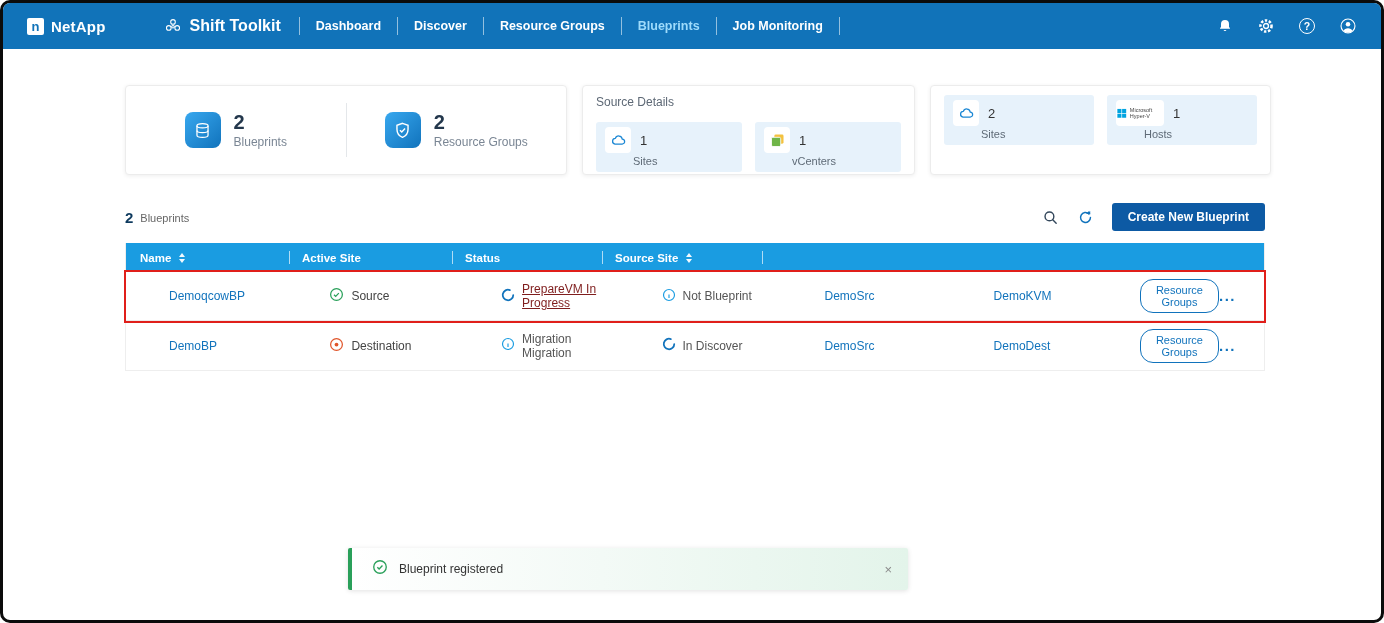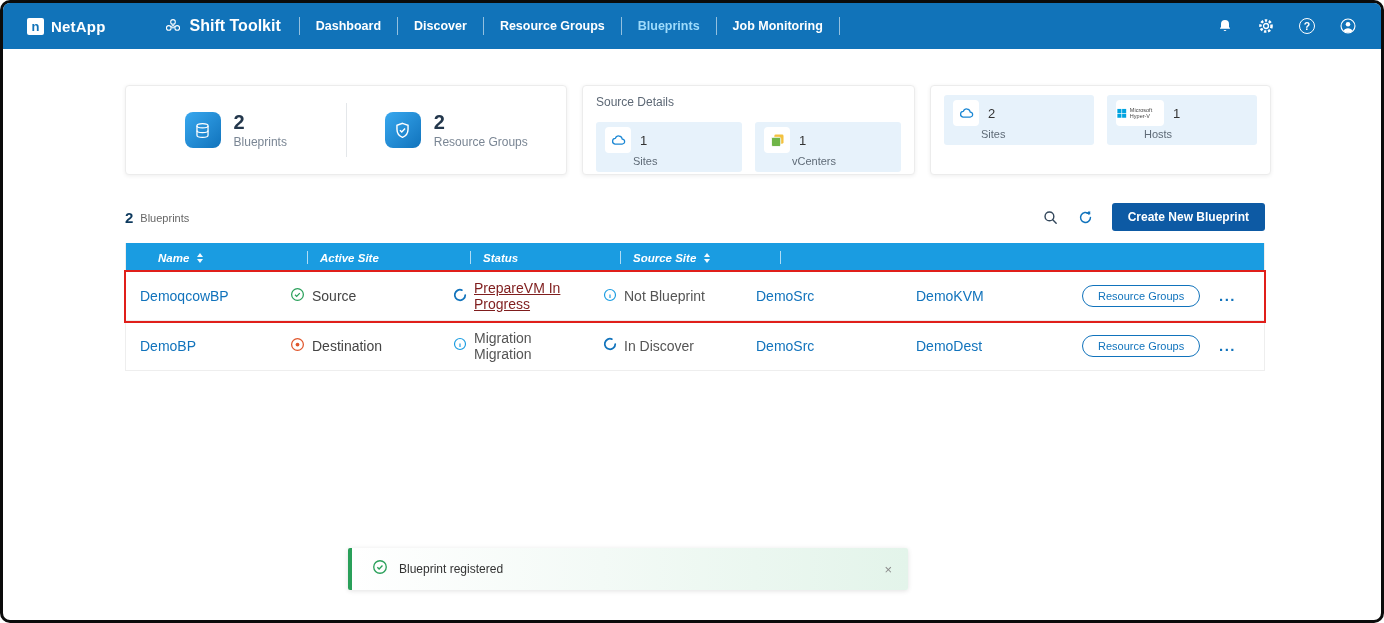--- a/index.html
+++ b/index.html
@@ -48,31 +48,31 @@
   .section-header { position:absolute; top:200px; left:122px; width:1140px; display:flex; align-items:center; }
   .sec-count { font-size:15px; font-weight:bold; color:#0e3a5e; margin-right:7px; }
   .sec-title { font-size:11px; color:#666; position:relative; top:1px; }
   .sec-right { margin-left:auto; display:flex; align-items:center; gap:17px; }
   .tool-ico { width:18px; height:18px; display:flex; align-items:center; justify-content:center; cursor:pointer; }
   .btn-primary { background:#0d5aa4; color:#fff; border:none; border-radius:3px; font-size:12px; font-weight:bold; padding:7px 16px; cursor:pointer; font-family:inherit; }
 
   
   .table { position:absolute; top:240px; left:122px; width:1140px; border:1px solid #eee; border-top:none; background:#fff; }
   .thead { display:flex; align-items:center; height:29px; background:#1a9ce1; color:#fff; }
-  .th { display:flex; align-items:center; font-size:11.5px; font-weight:bold; height:100%; padding-left:32px;font-style:italic; }
+  .th { display:flex; align-items:center; font-size:11.5px; font-weight:bold; height:100%; padding-left:14px; }
   .th:not(:first-child)::before { content:""; width:1px; height:13px; background:rgba(255,255,255,.65); margin-right:12px; margin-left:-1px; }
   .col-name{width:150px}.col-active{width:163px}.col-status{width:150px}.col-comp{width:153px}.col-src{width:160px}.col-dst{width:158px}.col-act{flex:1}
   .sort { display:inline-flex; flex-direction:column; gap:2px; margin-left:8px; }
   .sort i { display:block; width:0; height:0; border-left:3.5px solid transparent; border-right:3.5px solid transparent; }
   .sort .up { border-bottom:4px solid rgba(255,255,255,.95); }
   .sort .dn { border-top:4px solid rgba(255,255,255,.95); }
   .row { display:flex; align-items:center; height:49px; border-bottom:1px solid #ececec; background:#fff; }
   .row:last-child { border-bottom:none; }
   .row-highlight { outline:2px solid #e01f1a; position:relative; z-index:2; }
-  .td { display:flex; align-items:center; gap:7px; font-size:14px; color:#444; padding-left:14px; }
+  .td { display:flex; align-items:center; gap:7px; font-size:12px; color:#444; padding-left:14px;margin-left:29px; }
   .link { color:#1173bc; cursor:pointer; }
   .link-underline { color:#7f1d1d; text-decoration:underline; cursor:pointer; }
   .muted { color:#555; }
   .td-actions { flex:1; display:flex; align-items:center; justify-content:space-between; padding:0 28px 0 22px; }
   .pill-btn { border:1px solid #1173bc; color:#1173bc; background:#fff; border-radius:13px; font-size:11px; padding:4px 15px; cursor:pointer; font-family:inherit; }
   .more-btn { color:#1173bc; font-weight:bold; font-size:15px; letter-spacing:1.5px; cursor:pointer; line-height:0.4; }
 
   
   .toast { position:absolute; top:545px; left:345px; width:560px; height:42px; display:flex; align-items:center; gap:11px; padding:0 16px 0 20px; border-left:4px solid #2aa05a; background:linear-gradient(90deg,#ffffff 0%,#f3faf6 45%,#e3f4ea 100%); box-shadow:0 1px 5px rgba(0,0,0,.12); border-radius:2px; }
   .toast-msg { font-size:12px; color:#333; }

